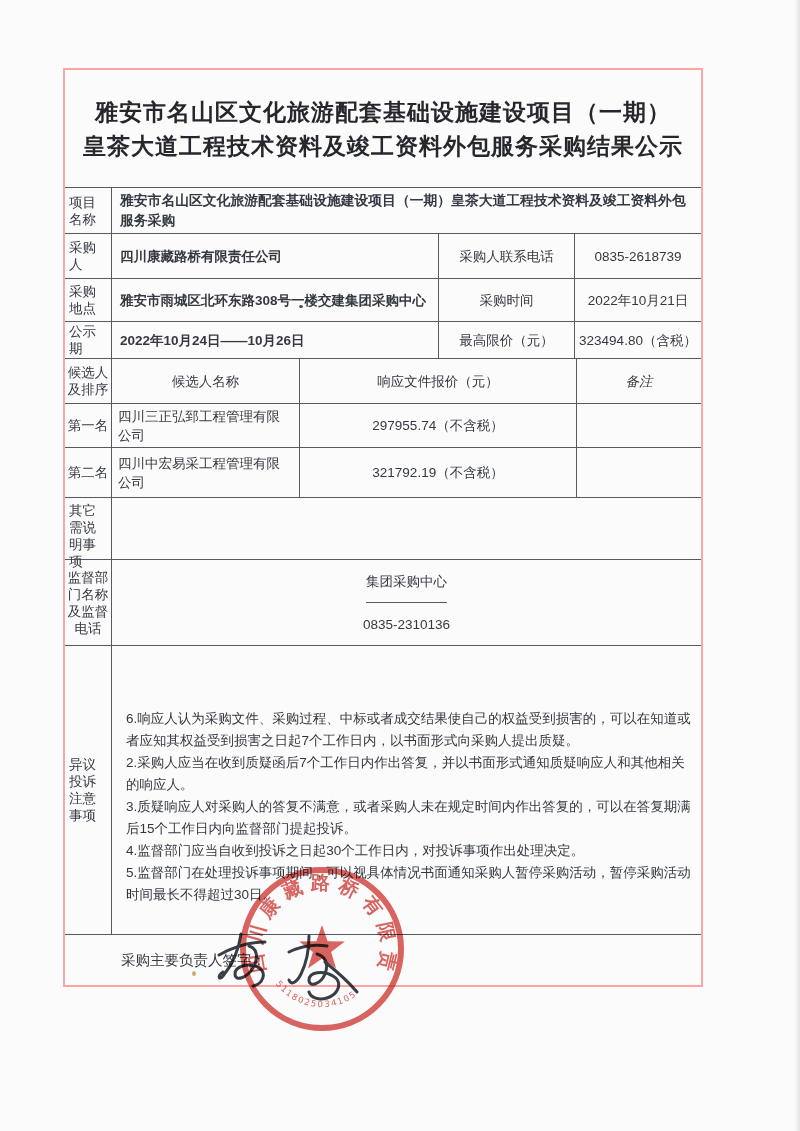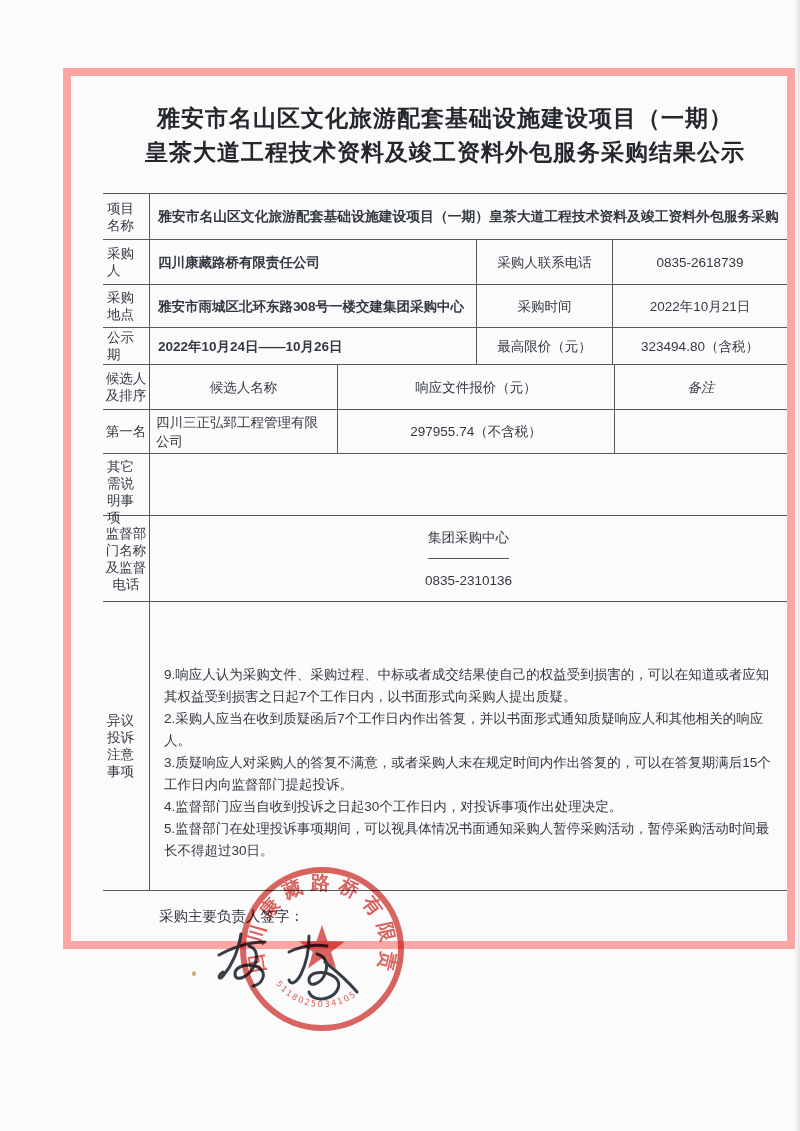--- a/index.html
+++ b/index.html
@@ -8,25 +8,24 @@
     background:#fbfbfc;
     font-family:"Liberation Sans","DejaVu Sans",sans-serif;
     color:#34383f;
     -webkit-font-smoothing:antialiased;
   }
   .page-edge-right{
     position:absolute;right:0;top:0;width:6px;height:1131px;
     background:linear-gradient(to right,rgba(0,0,0,0),rgba(120,120,130,0.18));
   }
   .tbl{
-    position:absolute;left:63px;top:68px;width:732px;
-    border:8px solid #fca5a5;
+    position:absolute;left:63px;top:68px;width:640px;
+    border:2px solid #fca5a5;
     box-sizing:border-box;
     background:transparent;
-    padding-left:32px;
   }
   .row{
     display:flex;border-bottom:1.5px solid #565a5f;box-sizing:border-box;
   }
   .row:last-child{border-bottom:none;margin-left:48px;}
   .cell{
     box-sizing:border-box;border-right:1.5px solid #565a5f;
     display:flex;align-items:center;
     font-size:13.5px;line-height:19px;color:#343941;
   }
@@ -132,39 +131,45 @@
     <div class="cell w-remark">备注</div>
   </div>
 
   <div class="row r-cand1">
     <div class="cell w-rank">第一名</div>
     <div class="cell w-name">四川三正弘郅工程管理有限公司</div>
     <div class="cell w-quote">297955.74（不含税）</div>
     <div class="cell w-remark"></div>
   </div>
 
+  <div class="row r-cand2">
+    <div class="cell w-rank">第二名</div>
+    <div class="cell w-name">四川中宏易采工程管理有限公司</div>
+    <div class="cell w-quote">321792.19（不含税）</div>
+    <div class="cell w-remark"></div>
+  </div>
 
   <div class="row r-other">
     <div class="cell lab" style="align-items:flex-start;padding-top:4px;">其它需说明事项</div>
     <div class="cell val flex1"></div>
   </div>
 
   <div class="row r-supervise">
     <div class="cell lab lab-center">监督部门名称及监督电话</div>
     <div class="cell sup-wrap">
       <div class="sup-sub first">集团采购中心</div>
       <div class="sup-sub">0835-2310136</div>
     </div>
   </div>
 
   <div class="row r-complaint">
     <div class="cell lab">异议投诉注意事项</div>
     <div class="cell complaint-cell">
       <div class="complaint-text">
-        <div>9.响应人认为采购文件、采购过程、中标或者成交结果使自己的权益受到损害的，可以在知道或者应知其权益受到损害之日起7个工作日内，以书面形式向采购人提出质疑。</div>
+        <div>6.响应人认为采购文件、采购过程、中标或者成交结果使自己的权益受到损害的，可以在知道或者应知其权益受到损害之日起7个工作日内，以书面形式向采购人提出质疑。</div>
         <div>2.采购人应当在收到质疑函后7个工作日内作出答复，并以书面形式通知质疑响应人和其他相关的响应人。</div>
         <div>3.质疑响应人对采购人的答复不满意，或者采购人未在规定时间内作出答复的，可以在答复期满后15个工作日内向监督部门提起投诉。</div>
         <div>4.监督部门应当自收到投诉之日起30个工作日内，对投诉事项作出处理决定。</div>
         <div>5.监督部门在处理投诉事项期间，可以视具体情况书面通知采购人暂停采购活动，暂停采购活动时间最长不得超过30日。</div>
       </div>
     </div>
   </div>
 
   <div class="row r-sign">
     <div class="cell sign-cell">采购主要负责人签字：</div>

